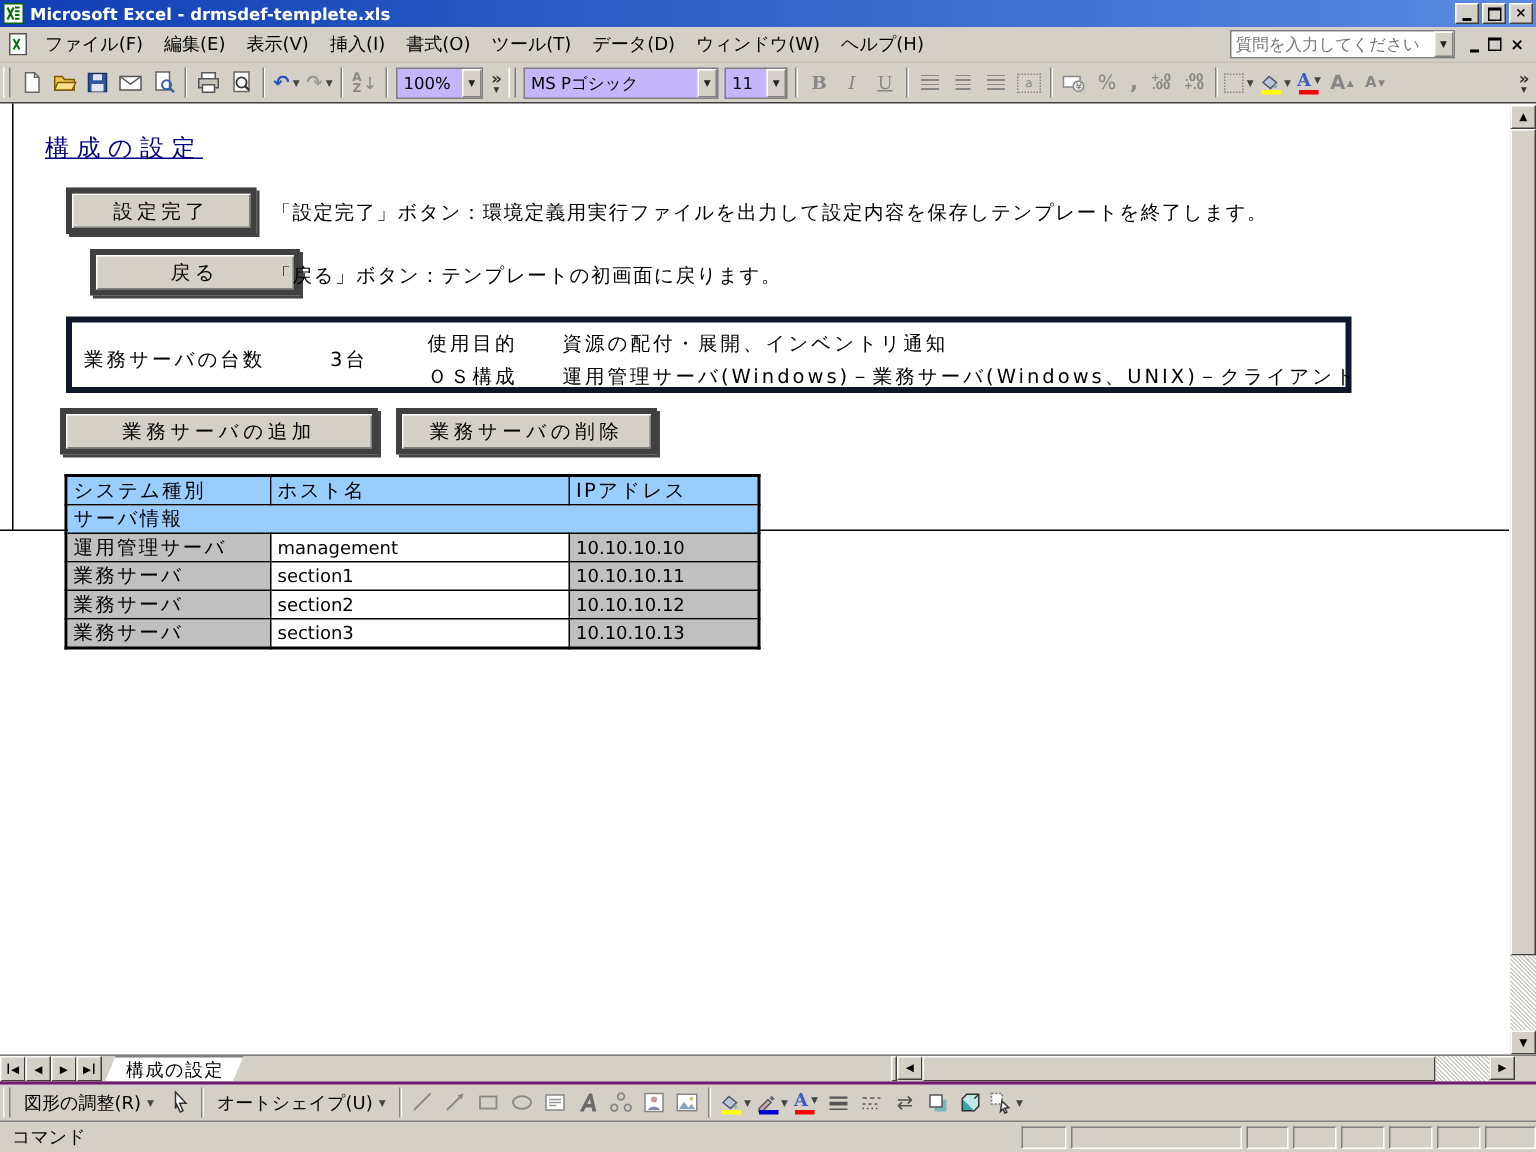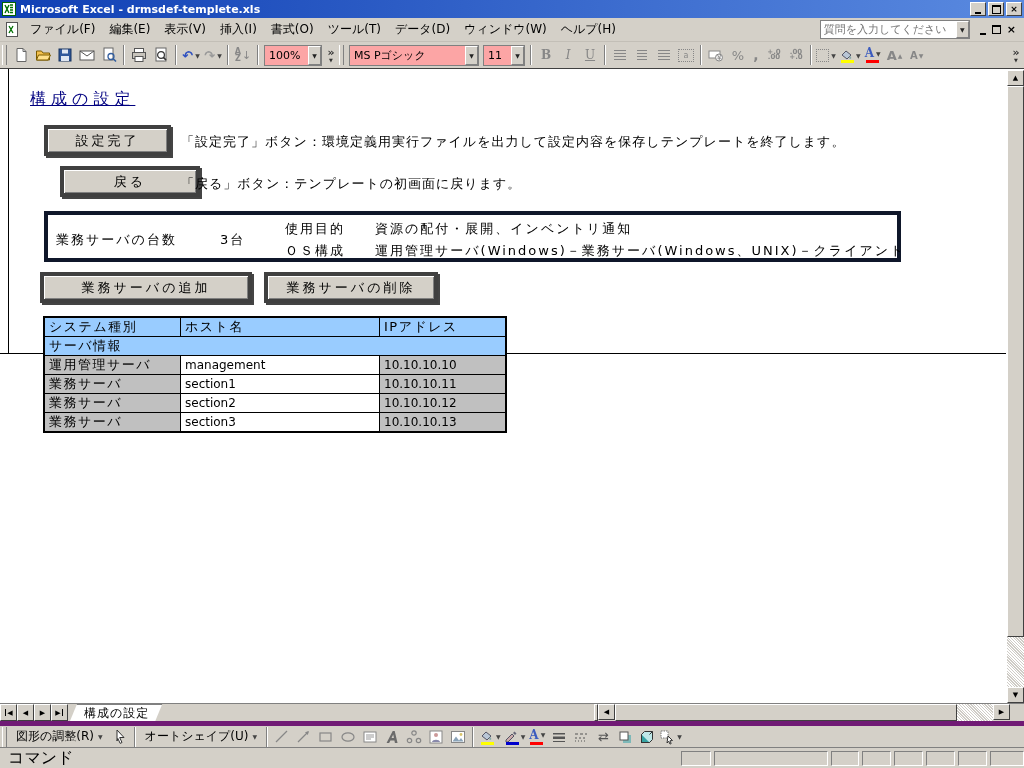--- a/index.html
+++ b/index.html
@@ -29,21 +29,21 @@
   
   #toolbar{position:absolute;left:0;top:42px;width:1024px;height:26px;background:#d4d0c8;
     display:flex;align-items:center;padding:0 1px;box-sizing:border-box}
   .grip{width:3px;height:20px;border-left:1px solid #fff;border-right:1px solid #808080;margin:0 3px 0 1px}
   .sep{width:1px;height:20px;background:#808080;border-right:1px solid #fff;margin:0 3px}
   .tbtn{min-width:22px;height:22px;display:flex;align-items:center;justify-content:center;gap:1px;
     border:1px solid transparent;box-sizing:border-box;position:relative}
   .tbtn.narrow{min-width:14px}
   .ddsm{font-size:6px;color:#444;margin-left:1px}
   .gray{color:#878787}
-  .combo{height:19px;background:#fca5a5;border:1px solid #808080;display:flex;align-items:center;margin:0 2px}
+  .combo{height:19px;background:#c4b5fd;border:1px solid #808080;display:flex;align-items:center;margin:0 2px}
   .combo .val{padding:0 4px;font-size:11px;white-space:nowrap;overflow:hidden}
   .alines{width:12px;height:10px;background:repeating-linear-gradient(to bottom,#878787 0 1px,transparent 1px 3px)}
   .chevcol{display:flex;flex-direction:column;align-items:center;line-height:1;color:#333}
   .chevcol .c1{font-size:11px;font-weight:bold}
   .chevcol .c2{font-size:5px}
   .colorbar{position:absolute;left:3px;bottom:2px;width:13px;height:3px}
   .decbtn{display:flex;flex-direction:column;align-items:center;line-height:5px;font-size:7px;color:#878787;font-weight:bold}
   
   #content{position:absolute;left:0;top:68px;width:1024px;height:635px;background:#fff;border-top:1px solid #404040;box-sizing:border-box}
   .pbreak-v{position:absolute;left:8px;top:0;width:1px;height:285px;background:#000}
@@ -76,26 +76,26 @@
   .navbtn .bar{width:1px;height:7px;background:#000;margin:0 1px}
   .sheet-tab{background:#fff;display:flex;align-items:center;padding:0 14px;font-size:12px;letter-spacing:1px;
      clip-path:polygon(7px 0,calc(100% - 1px) 0,calc(100% - 8px) 100%,0 100%);margin-left:2px;border-top:1px solid #808080}
   .tab-filler{flex:1}
   .splitter{width:4px;background:#d4d0c8;border:1px solid;border-color:#fff #404040 #404040 #fff;box-sizing:border-box}
   .hthumb{width:342px;background:#d4d0c8;border:1px solid;border-color:#fff #404040 #404040 #fff;box-sizing:border-box}
   .hhatch{width:36px;background:repeating-linear-gradient(45deg,#fff 0 1px,#cfccc6 1px 2px)}
   .corner{width:14px;background:#d4d0c8}
   
   #drawbar{position:absolute;left:0;top:721px;width:1024px;height:26px;background:#d4d0c8;
-     display:flex;align-items:center;padding:0 1px;box-sizing:border-box;border-top:5px solid #701a75}
+     display:flex;align-items:center;padding:0 1px;box-sizing:border-box;border-top:2px solid #701a75}
   .txtbtn{display:flex;align-items:center;gap:3px;padding:2px 5px;white-space:nowrap;border:1px solid transparent}
   
   #statusbar{position:absolute;left:0;top:747px;width:1024px;height:21px;background:#d4d0c8;
      border-top:1px solid #808080;box-sizing:border-box;display:flex;align-items:center}
-  #statusbar .mode{padding-left:8px;font-size:16px}
+  #statusbar .mode{padding-left:8px;font-size:12px}
   .spanel{height:15px;border:1px solid;border-color:#808080 #fff #fff #808080;box-sizing:border-box;margin-right:3px}
   .panels{margin-left:auto;display:flex;align-items:center;padding-right:0}
   svg{display:block}
 </style>
 </head>
 <body>
 
 <div id="titlebar">
   <svg width="14" height="14" viewBox="0 0 14 14">
     <rect x="0.5" y="0.5" width="13" height="13" fill="#fff" stroke="#006400"></rect>

